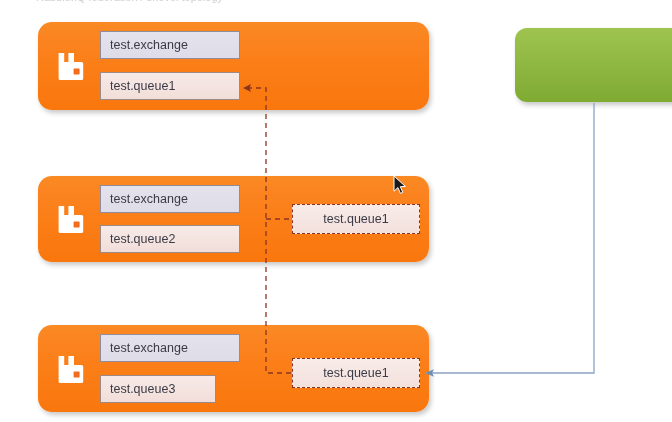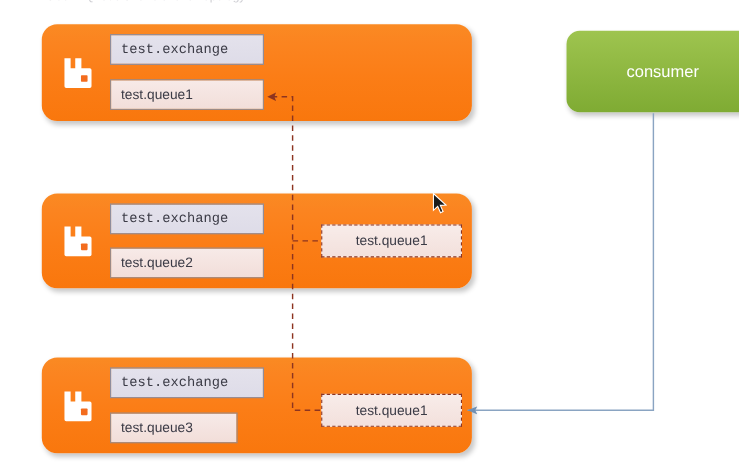--- a/index.html
+++ b/index.html
@@ -36,21 +36,20 @@
     display:flex;align-items:center;
     padding-left:9px;
     font-size:12.5px;
     color:#3b3b46;
     box-sizing:border-box;
     white-space:nowrap;
   }
   .chip.exchange{
     background:linear-gradient(180deg,#e4e2ec 0%,#dedce8 100%);
     border:1px solid #8f8d9c;
-    font-family:Liberation Mono, monospace;
   }
   .chip.queue{
     background:linear-gradient(180deg,#f7eae8 0%,#f2ded9 100%);
     border:1px solid #9b8a86;
   }
 
   
   .ghost{
     position:absolute;
     display:flex;align-items:center;justify-content:center;
@@ -123,21 +122,20 @@
     </div>
     <div class="chip exchange" style="left:62px;top:9px;width:140px;height:28px;">test.exchange</div>
     <div class="chip queue" style="left:62px;top:50px;width:116px;height:28px;">test.queue3</div>
   </div>
 
   <div class="ghost" style="left:292px;top:204px;width:128px;height:30px;">test.queue1</div>
 
   <div class="ghost" style="left:292px;top:358px;width:128px;height:30px;">test.queue1</div>
 
   <div class="consumer" style="left:515px;top:28px;width:175px;height:74px;">
-    <span>consumer</span>
   </div>
 
   <svg id="wires" viewBox="0 0 672 422">
     <defs>
       <marker id="ah-red" markerWidth="9" markerHeight="9" refX="8" refY="4.5" orient="auto" markerUnits="userSpaceOnUse">
         <path d="M8,4.5 L0,0.6 L1.6,4.5 L0,8.4 Z" fill="#8d3420"></path>
       </marker>
       <marker id="ah-blue" markerWidth="10" markerHeight="9" refX="9" refY="4.5" orient="auto" markerUnits="userSpaceOnUse">
         <path d="M9,4.5 L0,0.8 L2,4.5 L0,8.2 Z" fill="#6f8fb2"></path>
       </marker>

